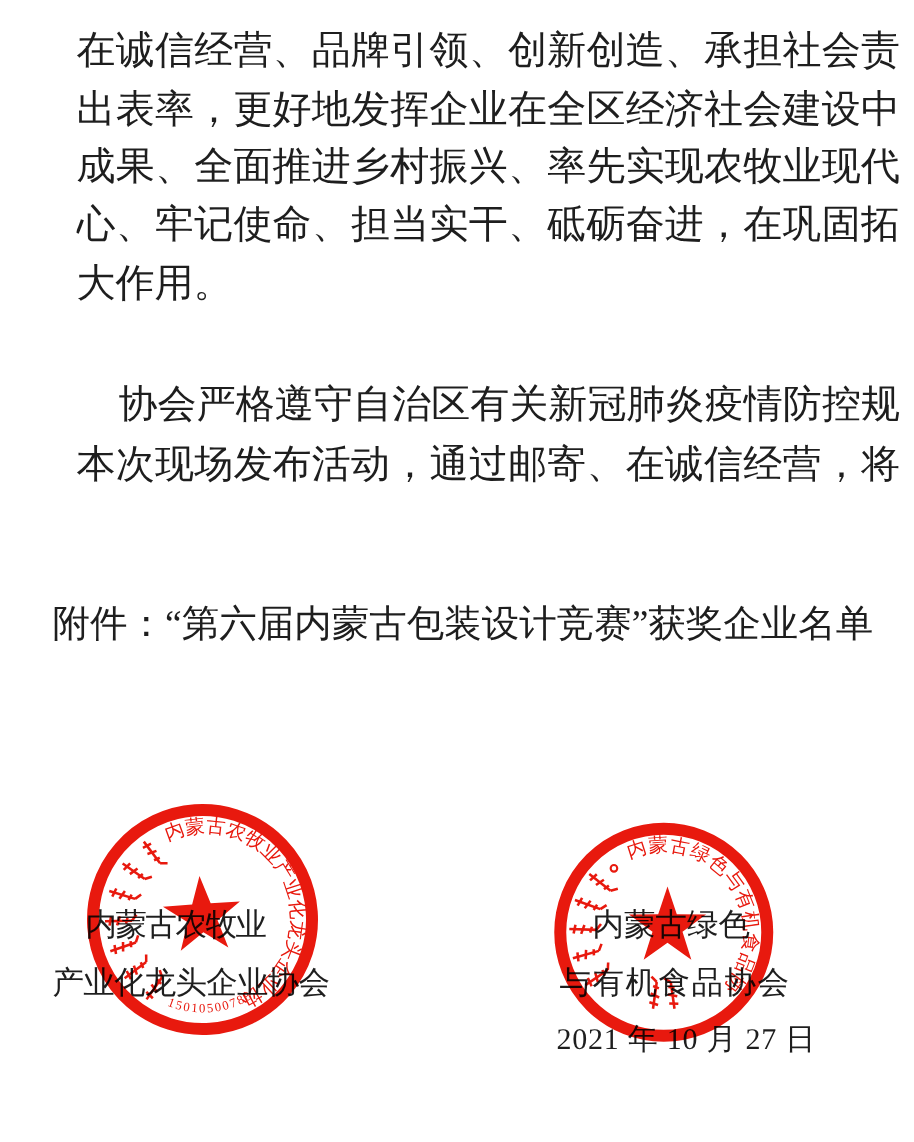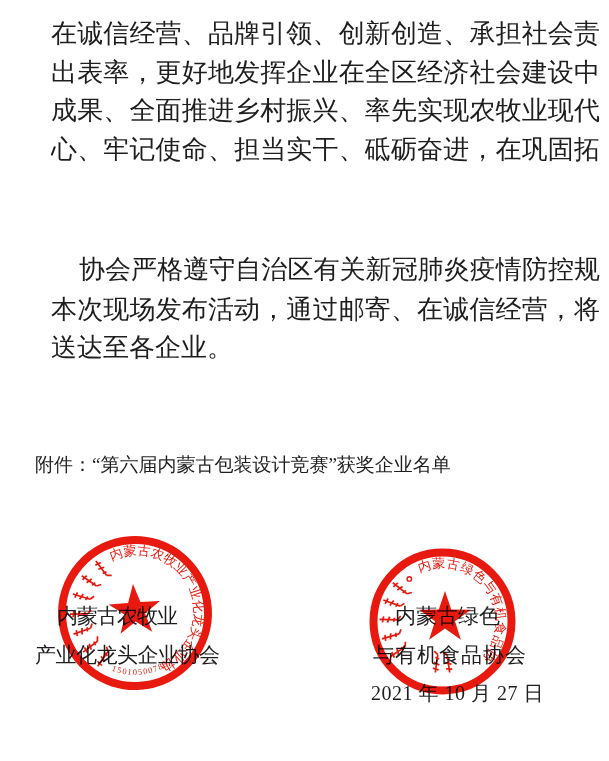--- a/index.html
+++ b/index.html
@@ -14,21 +14,21 @@
   .tline{
     height:38.7px;line-height:38.7px;
     text-align:justify;text-align-last:justify;
     overflow:hidden;
   }
   .tline.endline{text-align-last:left;}
   .tline.indent{text-indent:28px;font-family:Liberation Mono, monospace;}
 
   .attach{
     position:absolute;left:35px;top:398px;width:560px;
-    font-size:19px;height:38.7px;line-height:38.7px;text-align:left;margin-top:48px;
+    font-size:25px;height:38.7px;line-height:38.7px;text-align:left;
   }
 
   .sig{
     position:absolute;font-size:21px;line-height:22px;white-space:nowrap;
     color:#1e1e1e;z-index:2;
   }
   #sig-left-1{left:57px;top:605px;letter-spacing:-1px;}
   #sig-left-2{left:35px;top:644px;letter-spacing:-0.5px;}
   #sig-right-1{left:395px;top:605px;}
   #sig-right-2{left:373px;top:644px;letter-spacing:1px;}
@@ -44,26 +44,26 @@
 </head>
 <body>
 
 <div class="page">
 
   <div class="para" id="para1" style="top:15px;">
     <div class="tline">在诚信经营、品牌引领、创新创造、承担社会责任等方面做</div>
     <div class="tline">出表率，更好地发挥企业在全区经济社会建设中的示范带动</div>
     <div class="tline">成果、全面推进乡村振兴、率先实现农牧业现代化中发挥更</div>
     <div class="tline">心、牢记使命、担当实干、砥砺奋进，在巩固拓展脱贫攻坚</div>
+    <div class="tline endline">大作用。</div>
   </div>
 
   <div class="para" id="para2" style="top:252px;">
     <div class="tline indent">协会严格遵守自治区有关新冠肺炎疫情防控规定，取消</div>
     <div class="tline">本次现场发布活动，通过邮寄、在诚信经营，将牌匾及证书</div>
-    <div class="tline endline">送达至各企业。</div>
   </div>
 
   <div class="attach">附件：“第六届内蒙古包装设计竞赛”获奖企业名单</div>
 
   <div class="sig" id="sig-left-1">内蒙古农牧业</div>
   <div class="sig" id="sig-left-2">产业化龙头企业协会</div>
   <div class="sig" id="sig-right-1">内蒙古绿色</div>
   <div class="sig" id="sig-right-2">与有机食品协会</div>
   <div class="sig" id="date-line">2021 年 10 月 27 日</div>
 

